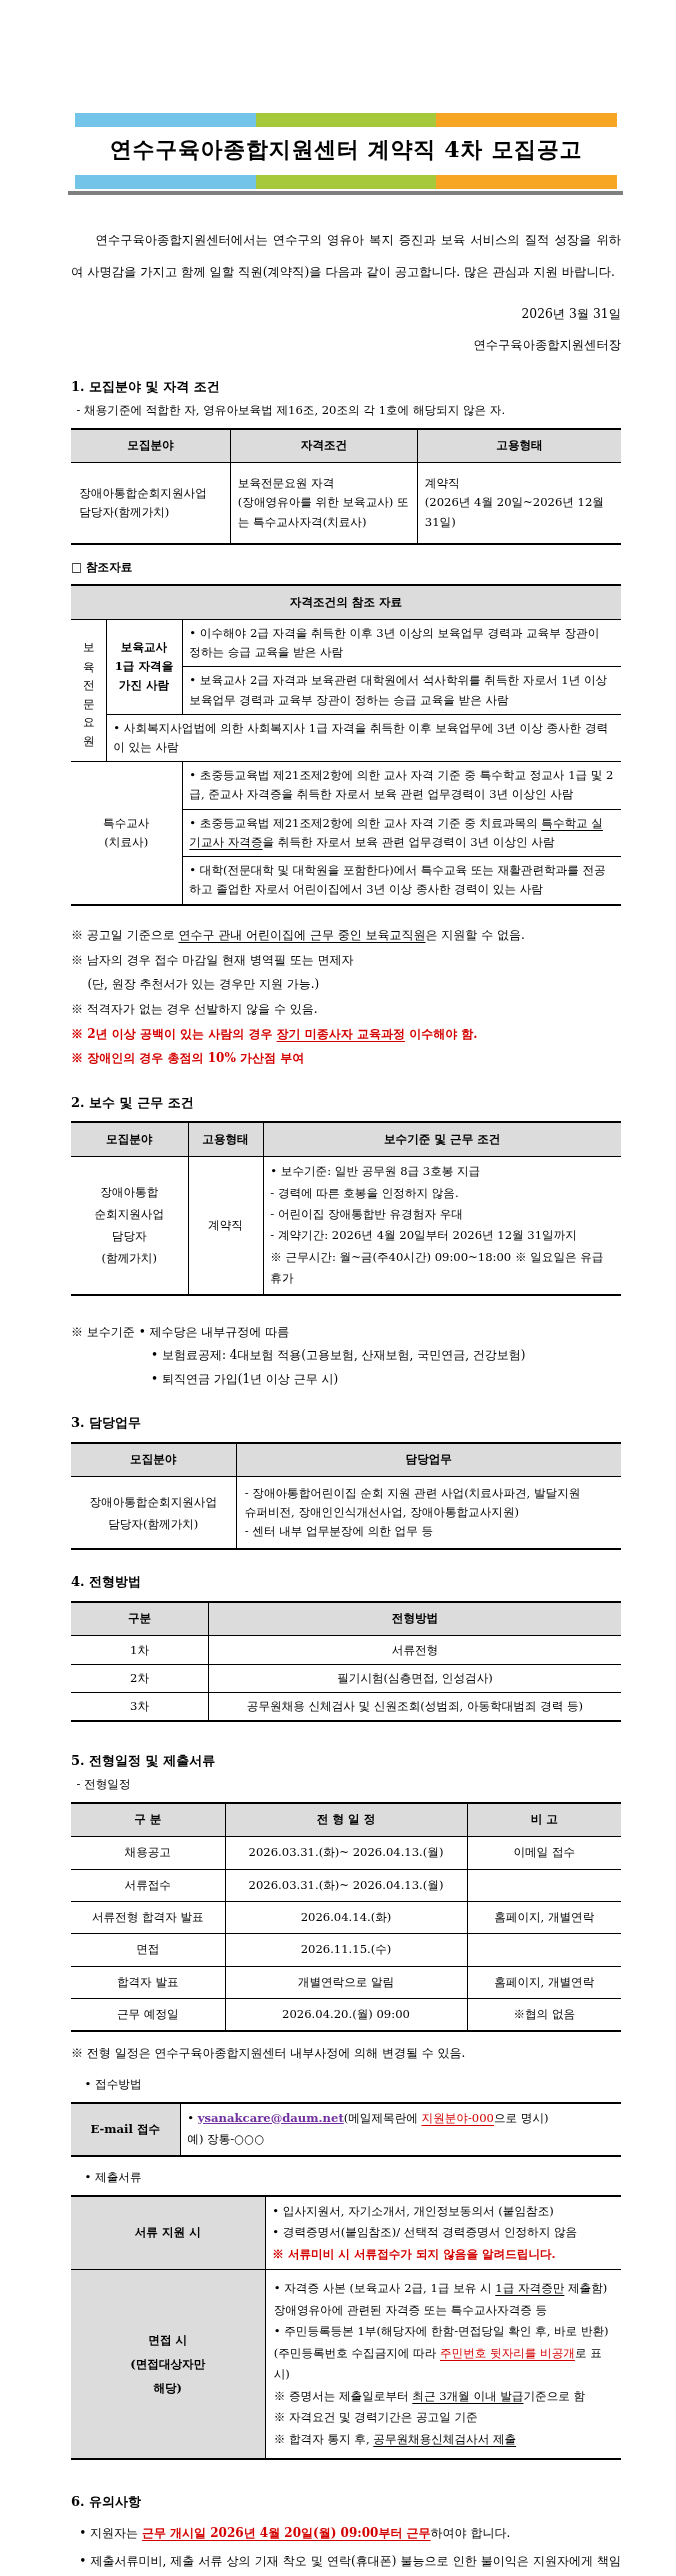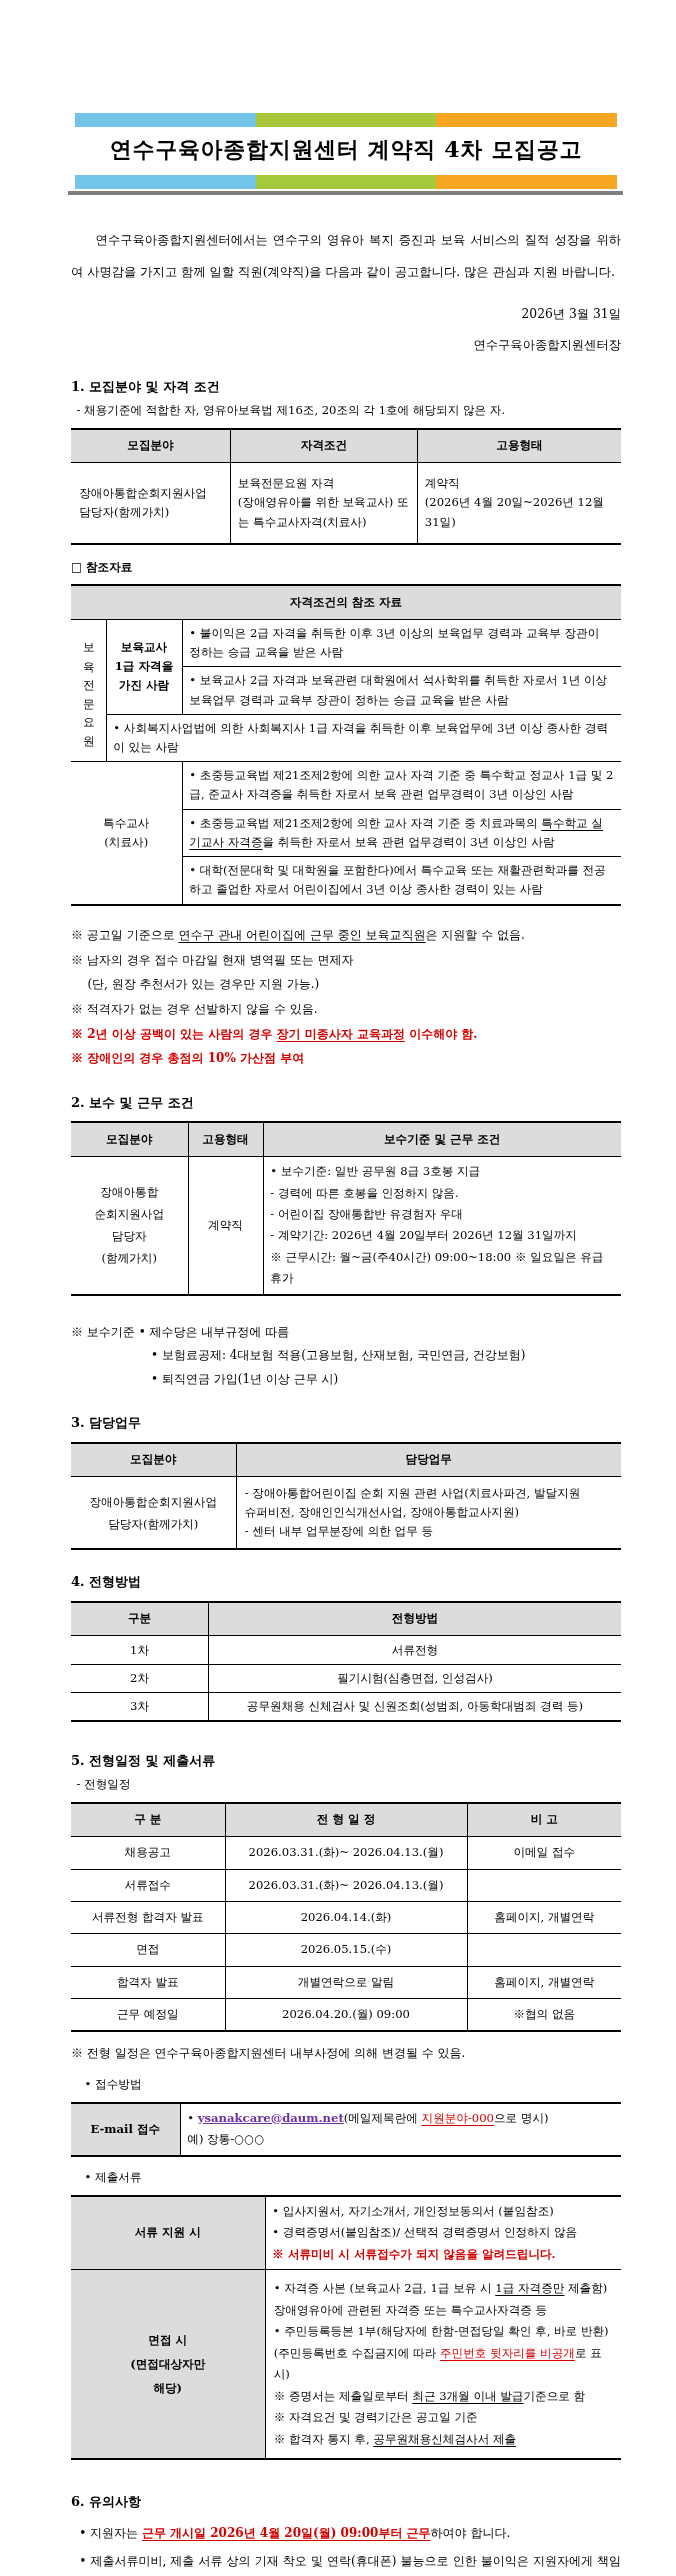--- a/index.html
+++ b/index.html
@@ -141,21 +141,21 @@
       </colgroup>
     <tbody>
         <tr>
           <th colspan="3">자격조건의 참조 자료</th>
         </tr>
     <tr>
       <td class="vert" rowspan="3">보육전문요원</td>
       <td class="ref-sub pre" rowspan="2">보육교사
 1급 자격을
 가진 사람</td>
-      <td><span>• 불이익은 2급 자격을 취득한 이후 </span><span class="run-b">3년 이상의 보육업무</span><span> 경력과 교육부 장관이 정하는 </span><span class="run-b">승급 교육을 받은 사람</span></td>
+      <td><span>• 이수해야 2급 자격을 취득한 이후 </span><span class="run-b">3년 이상의 보육업무</span><span> 경력과 교육부 장관이 정하는 </span><span class="run-b">승급 교육을 받은 사람</span></td>
     </tr>
     <tr>
       <td><span>• 보육교사 2급 자격과 보육관련 대학원에서 석사학위를 취득한 자로서 </span><span class="run-b">1년 이상 보육업무</span><span> 경력과 교육부 장관이 정하는 </span><span class="run-b">승급 교육을 받은 사람</span></td>
     </tr>
     <tr>
       <td colspan="2"><span>• 사회복지사업법에 의한 사회복지사 1급 자격을 취득한 이후 </span><span class="run-b">보육업무에 3년 이상</span><span> 종사한 경력이 있는 사람</span></td>
     </tr>
     <tr>
       <td colspan="2" rowspan="3" class="ref-lbl pre">특수교사
 (치료사)</td>
@@ -285,21 +285,21 @@
       <td class="c">2026.03.31.(화)~ 2026.04.13.(월)</td>
       <td class="c"></td>
     </tr>
     <tr>
       <td class="c">서류전형 합격자 발표</td>
       <td class="c">2026.04.14.(화)</td>
       <td class="c">홈페이지, 개별연락</td>
     </tr>
     <tr>
       <td class="c">면접</td>
-      <td class="c">2026.05.15.(수)</td>
+      <td class="c">2026.11.15.(수)</td>
       <td class="c"></td>
     </tr>
     <tr>
       <td class="c">합격자 발표</td>
       <td class="c">개별연락으로 알림</td>
       <td class="c">홈페이지, 개별연락</td>
     </tr>
     <tr>
       <td class="c">근무 예정일</td>
       <td class="c">2026.04.20.(월) 09:00</td>

